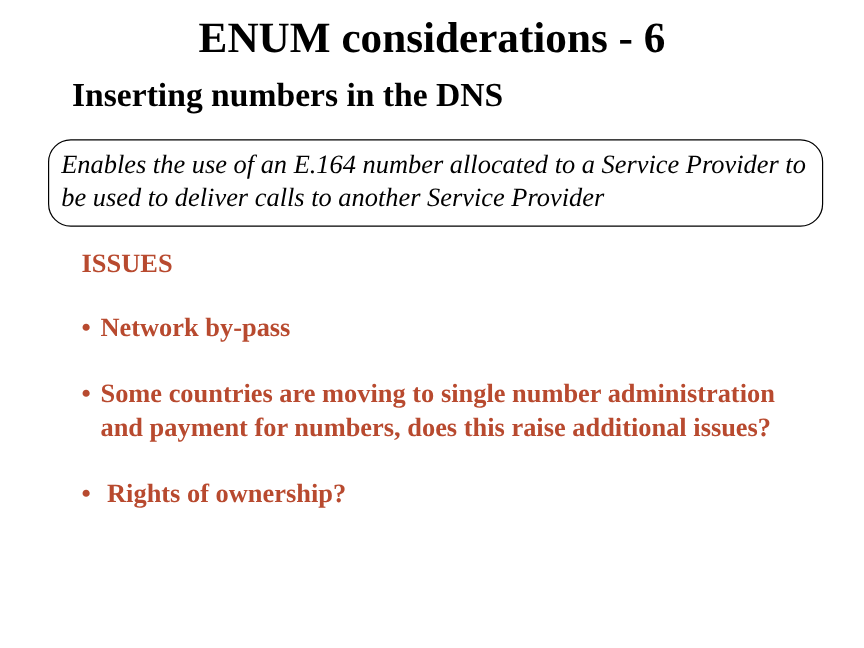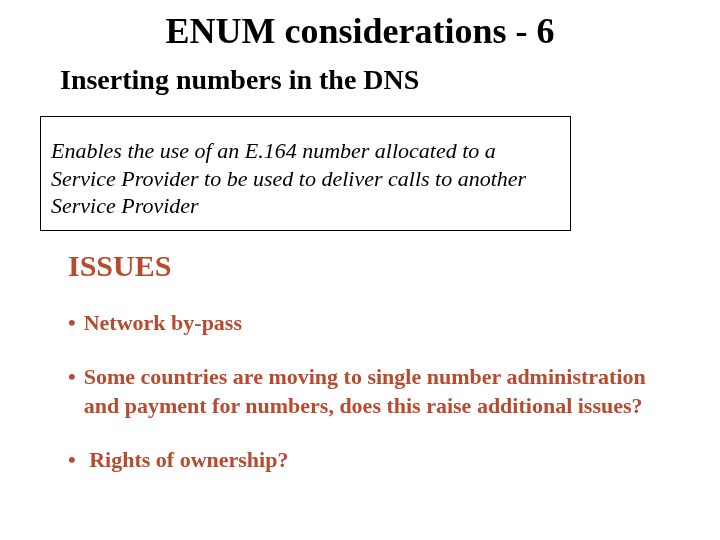--- a/index.html
+++ b/index.html
@@ -1,15 +1,15 @@
 <!DOCTYPE html>
 <html><head>
 <meta charset="utf-8">
 <style>
-  * { margin: 0; padding: 0; box-sizing: border-box; }
+  * { margin: 0; padding: 0; box-sizing: border-box; border-radius: 19px; }
   body {
     width: 720px;
     height: 540px;
     background: #ffffff;
     font-family: "Times New Roman", Times, serif;
     color: #000;
     overflow: hidden;
     position: relative;
   }
   .slide {
@@ -26,36 +26,36 @@
     margin-bottom: 12px;
   }
   .subtitle {
     font-size: 28px;
     font-weight: bold;
     margin-left: 20px;
     margin-bottom: 20px;
   }
   .box {
     border: 1px solid #000;
-    padding: 20px 10px 10px 10px;
+    padding: 6px 10px 10px 10px;
     margin: 0 14px 18px 0;
-    width: 531px;
+    width: 646px;
   }
   .box-text {
     font-size: 22px;
     font-style: italic;
     line-height: 1.25;
   }
   .issues-block {
     color: #b84a2f;
     margin-left: 28px;
     margin-right: 20px;
   }
   .issues-heading {
-    font-size: 30px;
+    font-size: 22px;
     font-weight: bold;
     margin-bottom: 26px;
   }
   .bullet {
     font-size: 22px;
     font-weight: bold;
     margin-bottom: 26px;
     display: flex;
     line-height: 1.3;
   }

